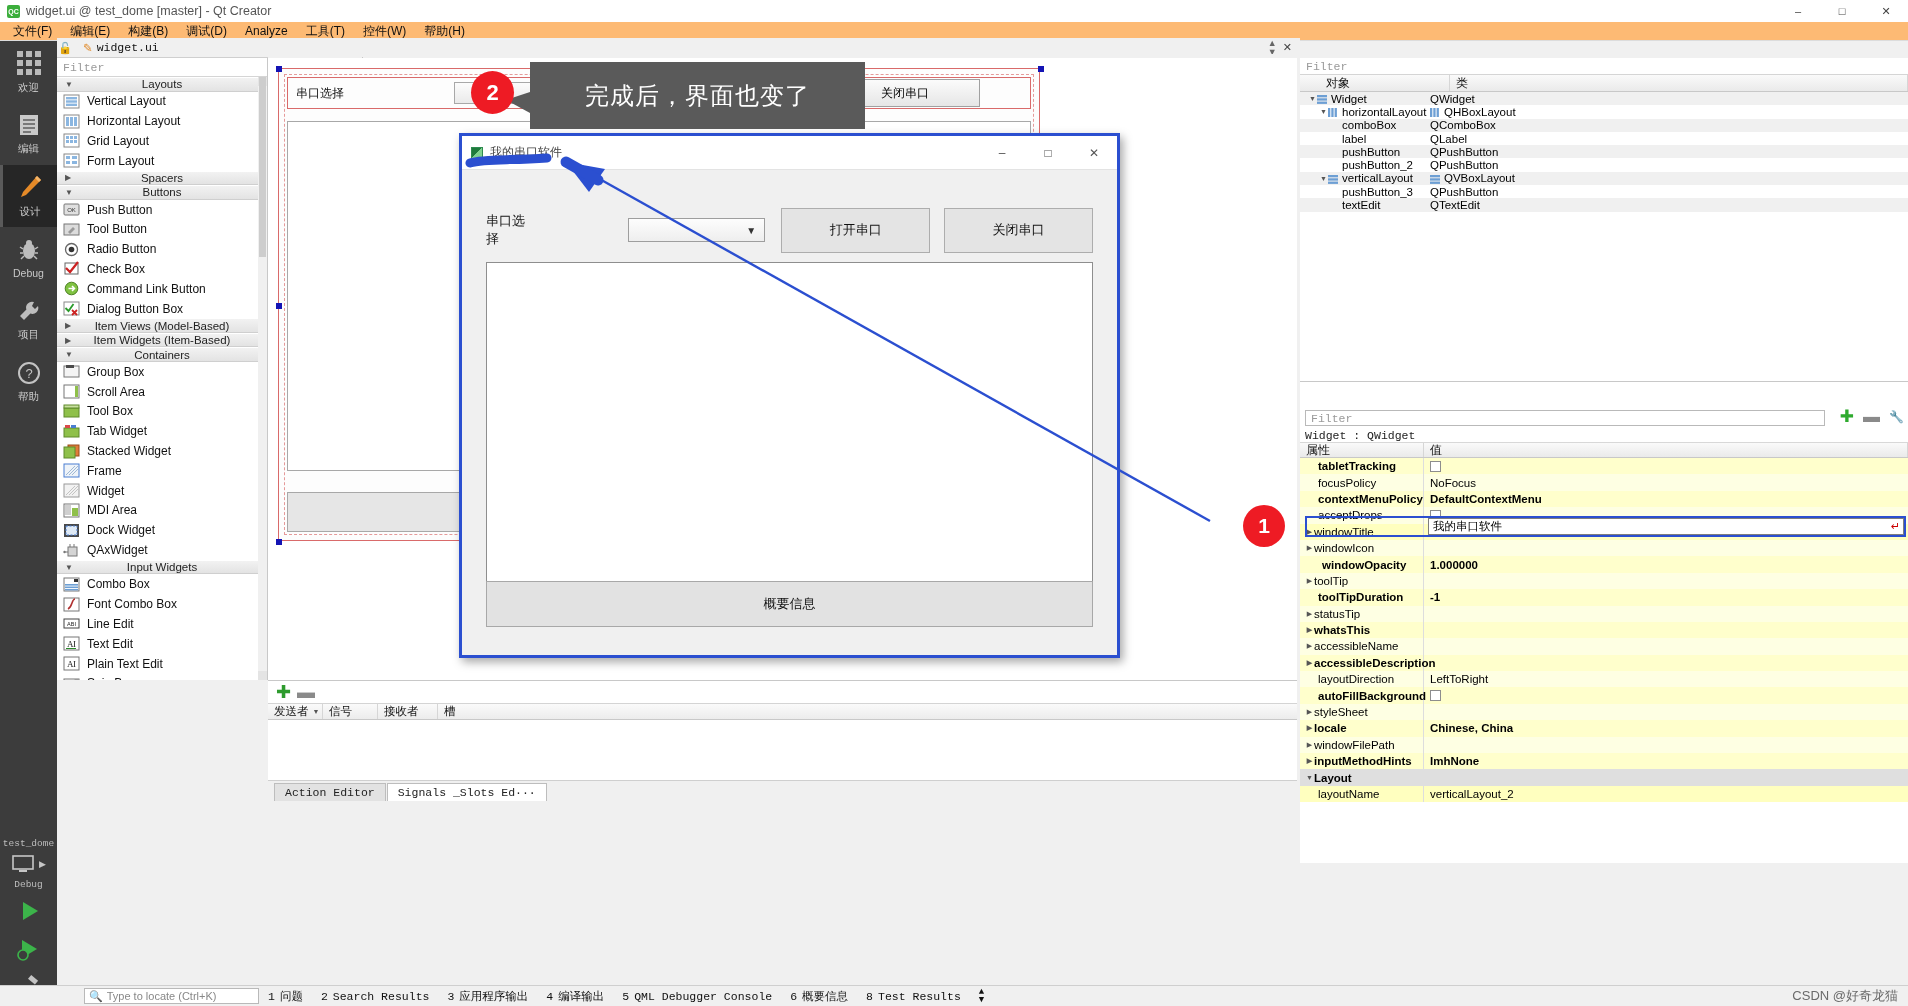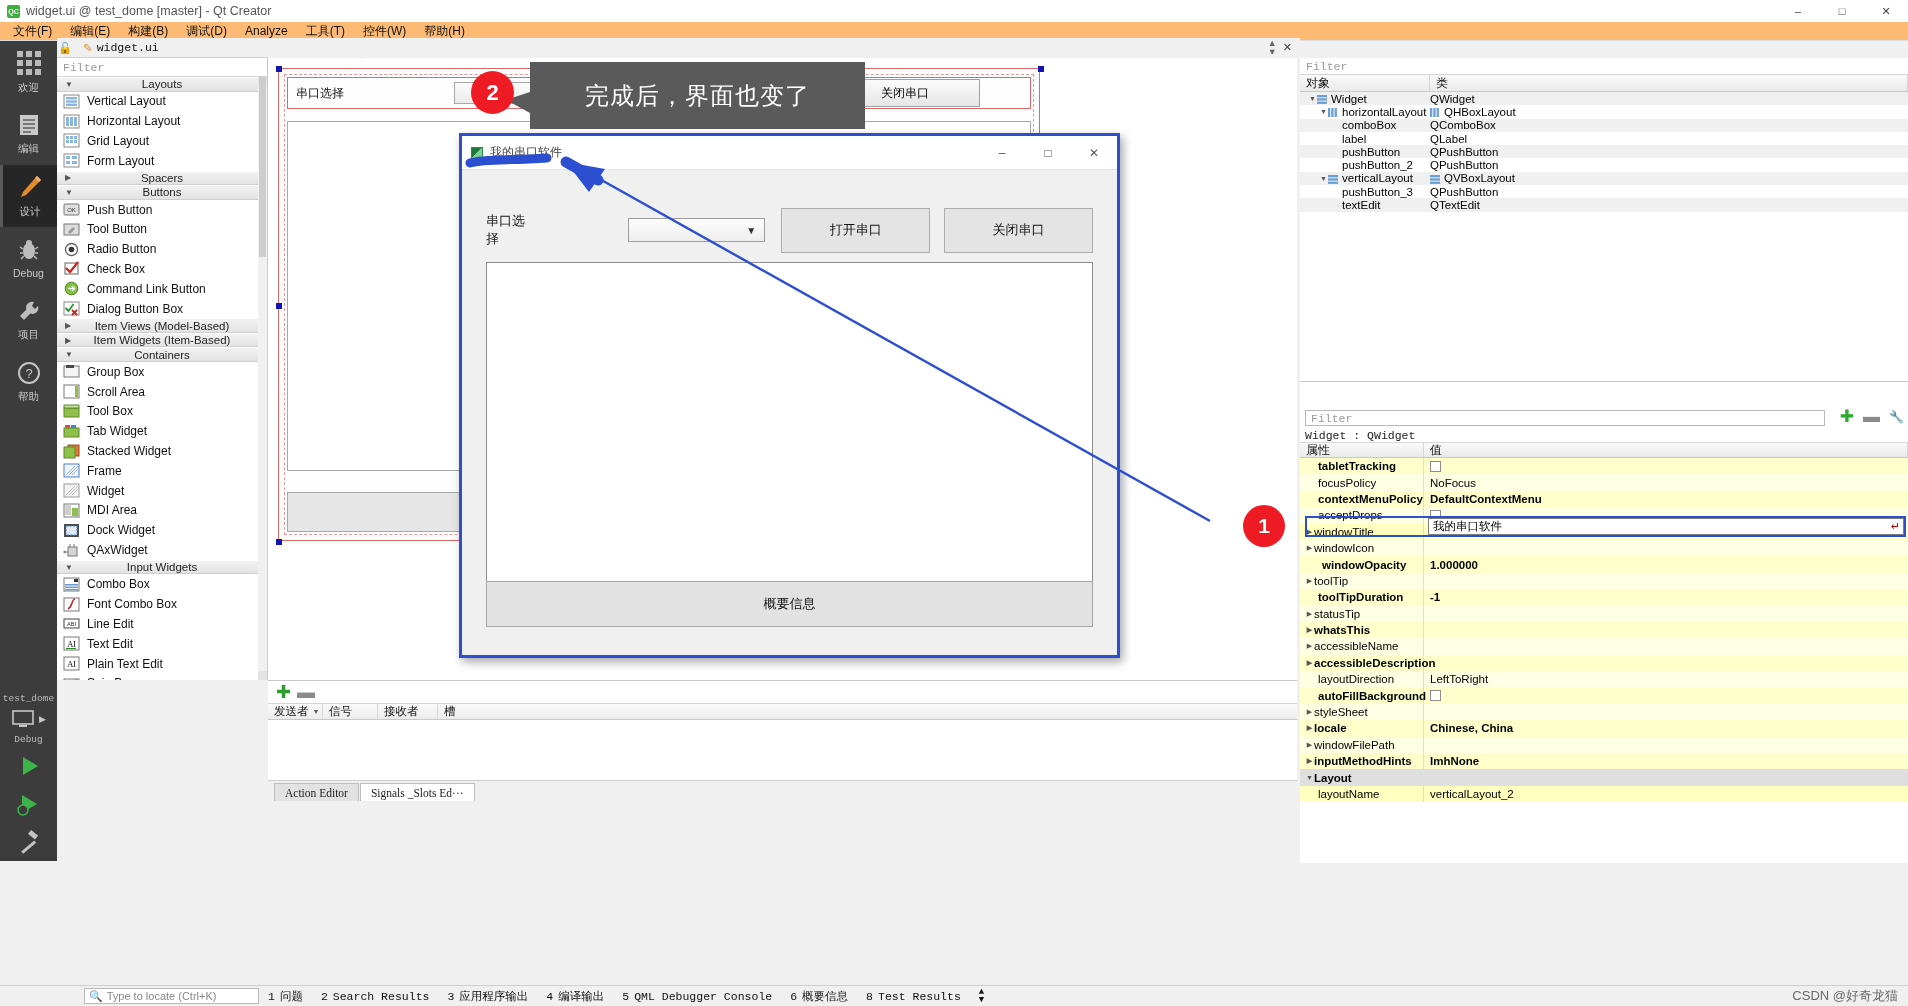--- a/index.html
+++ b/index.html
@@ -32,21 +32,21 @@
   
   .menubar {
     position:absolute; left:0; top:22px; width:1908px; height:19px;
     background:#fdba74; display:flex; align-items:center; padding-left:4px;
     border-bottom:1px solid #dcdcdc;
   }
   .menubar .mi { padding:2px 9px; font-size:12px; color:#111; }
 
   
   .modebar {
-    position:absolute; left:0; top:41px; width:57px; height:820px;
+    position:absolute; left:0; top:41px; width:57px; height:965px;
     background:#3c3c3c;
   }
   .mode {
     width:57px; height:62px; display:flex; flex-direction:column;
     align-items:center; justify-content:center; color:#b0b0b0; font-size:10px;
     cursor:pointer;
   }
   .mode.active { background:#262626; border-left:3px solid #5a5a5a; }
   .mode .ic { margin-bottom:3px; }
   .mode .lbl { font-size:10.5px; color:#c8c8c8; }
@@ -215,21 +215,21 @@
   .sig-head div { display:flex; align-items:center; padding-left:6px; border-right:1px solid #d6d6d6; color:#111; }
   .sig-body { height:60px; background:#fff; }
 
   .bottabs {
     position:absolute; left:268px; top:780px; width:1032px; height:21px;
     background:#f0f0f0; display:flex; align-items:flex-end; gap:1px; padding-left:6px;
     border-top:1px solid #cfcfcf;
   }
   .btab {
     height:18px; padding:0 10px; display:flex; align-items:center;
-    font-family:Liberation Serif, serif; font-size:11.5px;
+    font-family:Liberation Mono, monospace; font-size:11.5px;
     border:1px solid #bdbdbd; border-bottom:none; background:#e2e2e2; color:#222;
   }
   .btab.active { background:#ffffff; }
 
   
   .rightpane {
     position:absolute; left:1300px; top:58px; width:608px; height:747px; background:#fff;
   }
   .oi-filter {
     height:17px; border-bottom:1px solid #d5d5d5;
@@ -910,21 +910,21 @@
     <div class="btab">Action Editor</div>
     <div class="btab active">Signals _Slots Ed···</div>
   </div>
 
   <div class="vdiv" style="left:1297px;"></div>
 
   <div class="rightpane">
 
     <div class="oi-filter">Filter</div>
     <div class="oi-head">
-      <div style="width:130px;">对象</div>
+      <div style="width:130px;margin-left:20px;">对象</div>
       <div style="flex:1;">类</div>
     </div>
     <div class="oi-area">
 
       <div class="oi-row alt">
         <div class="c1" style="padding-left:8px;">
           <span class="oi-arrow">▼</span>
           <span class="oi-ico">
             <svg width="10" height="9" viewBox="0 0 10 9">
                 <rect width="10" height="2.3" fill="#6d9fd4"></rect>

